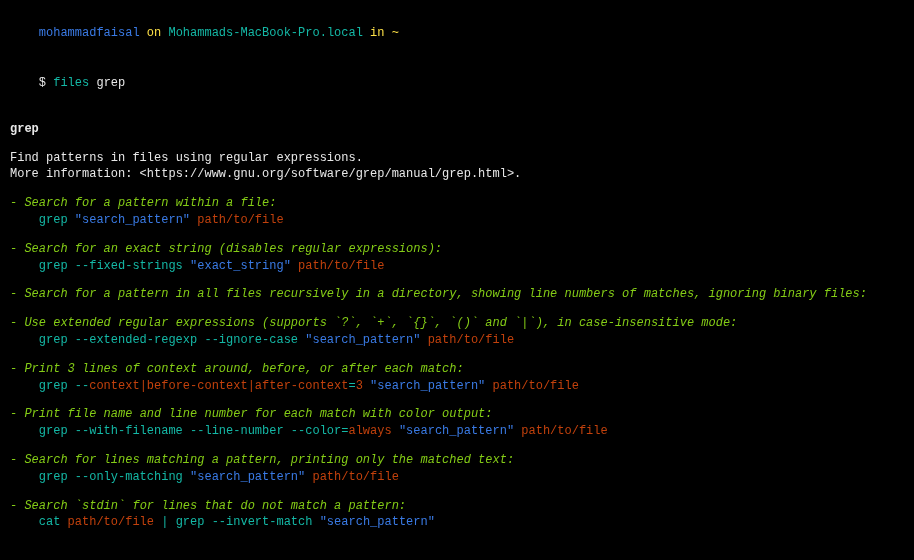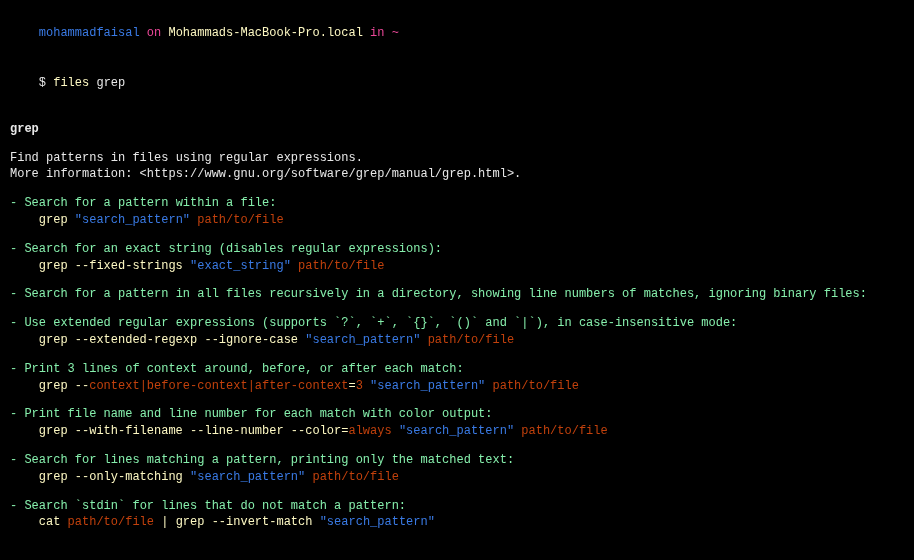--- a/index.html
+++ b/index.html
@@ -7,23 +7,23 @@
     padding: 8px 10px;
     background: #000;
     color: #fff;
     font-family: Menlo, Monaco, Consolas, "Liberation Mono", monospace;
     font-size: 12px;
     line-height: 1.4;
     width: 914px;
     box-sizing: border-box;
   }
   .c-blue   { color: #3a7be6; }
-  .c-teal   { color: #ec4899; }
-  .c-red    { color: #fef9c3; }
-  .c-green  { color: #86efac; }
+  .c-teal   { color: #fde047; }
+  .c-red    { color: #14b8a6; }
+  .c-green  { color: #84cc16; font-style: italic; }
   .c-purple { color: #c2410c; }
   .c-white  { color: #e8e8e8; }
   .bold     { font-weight: bold; }
   .line     { white-space: pre-wrap; word-break: break-word; }
   .indent   { padding-left: 4ch; }
   .gap      { height: 12px; }
 </style>
 </head>
 <body>
 

